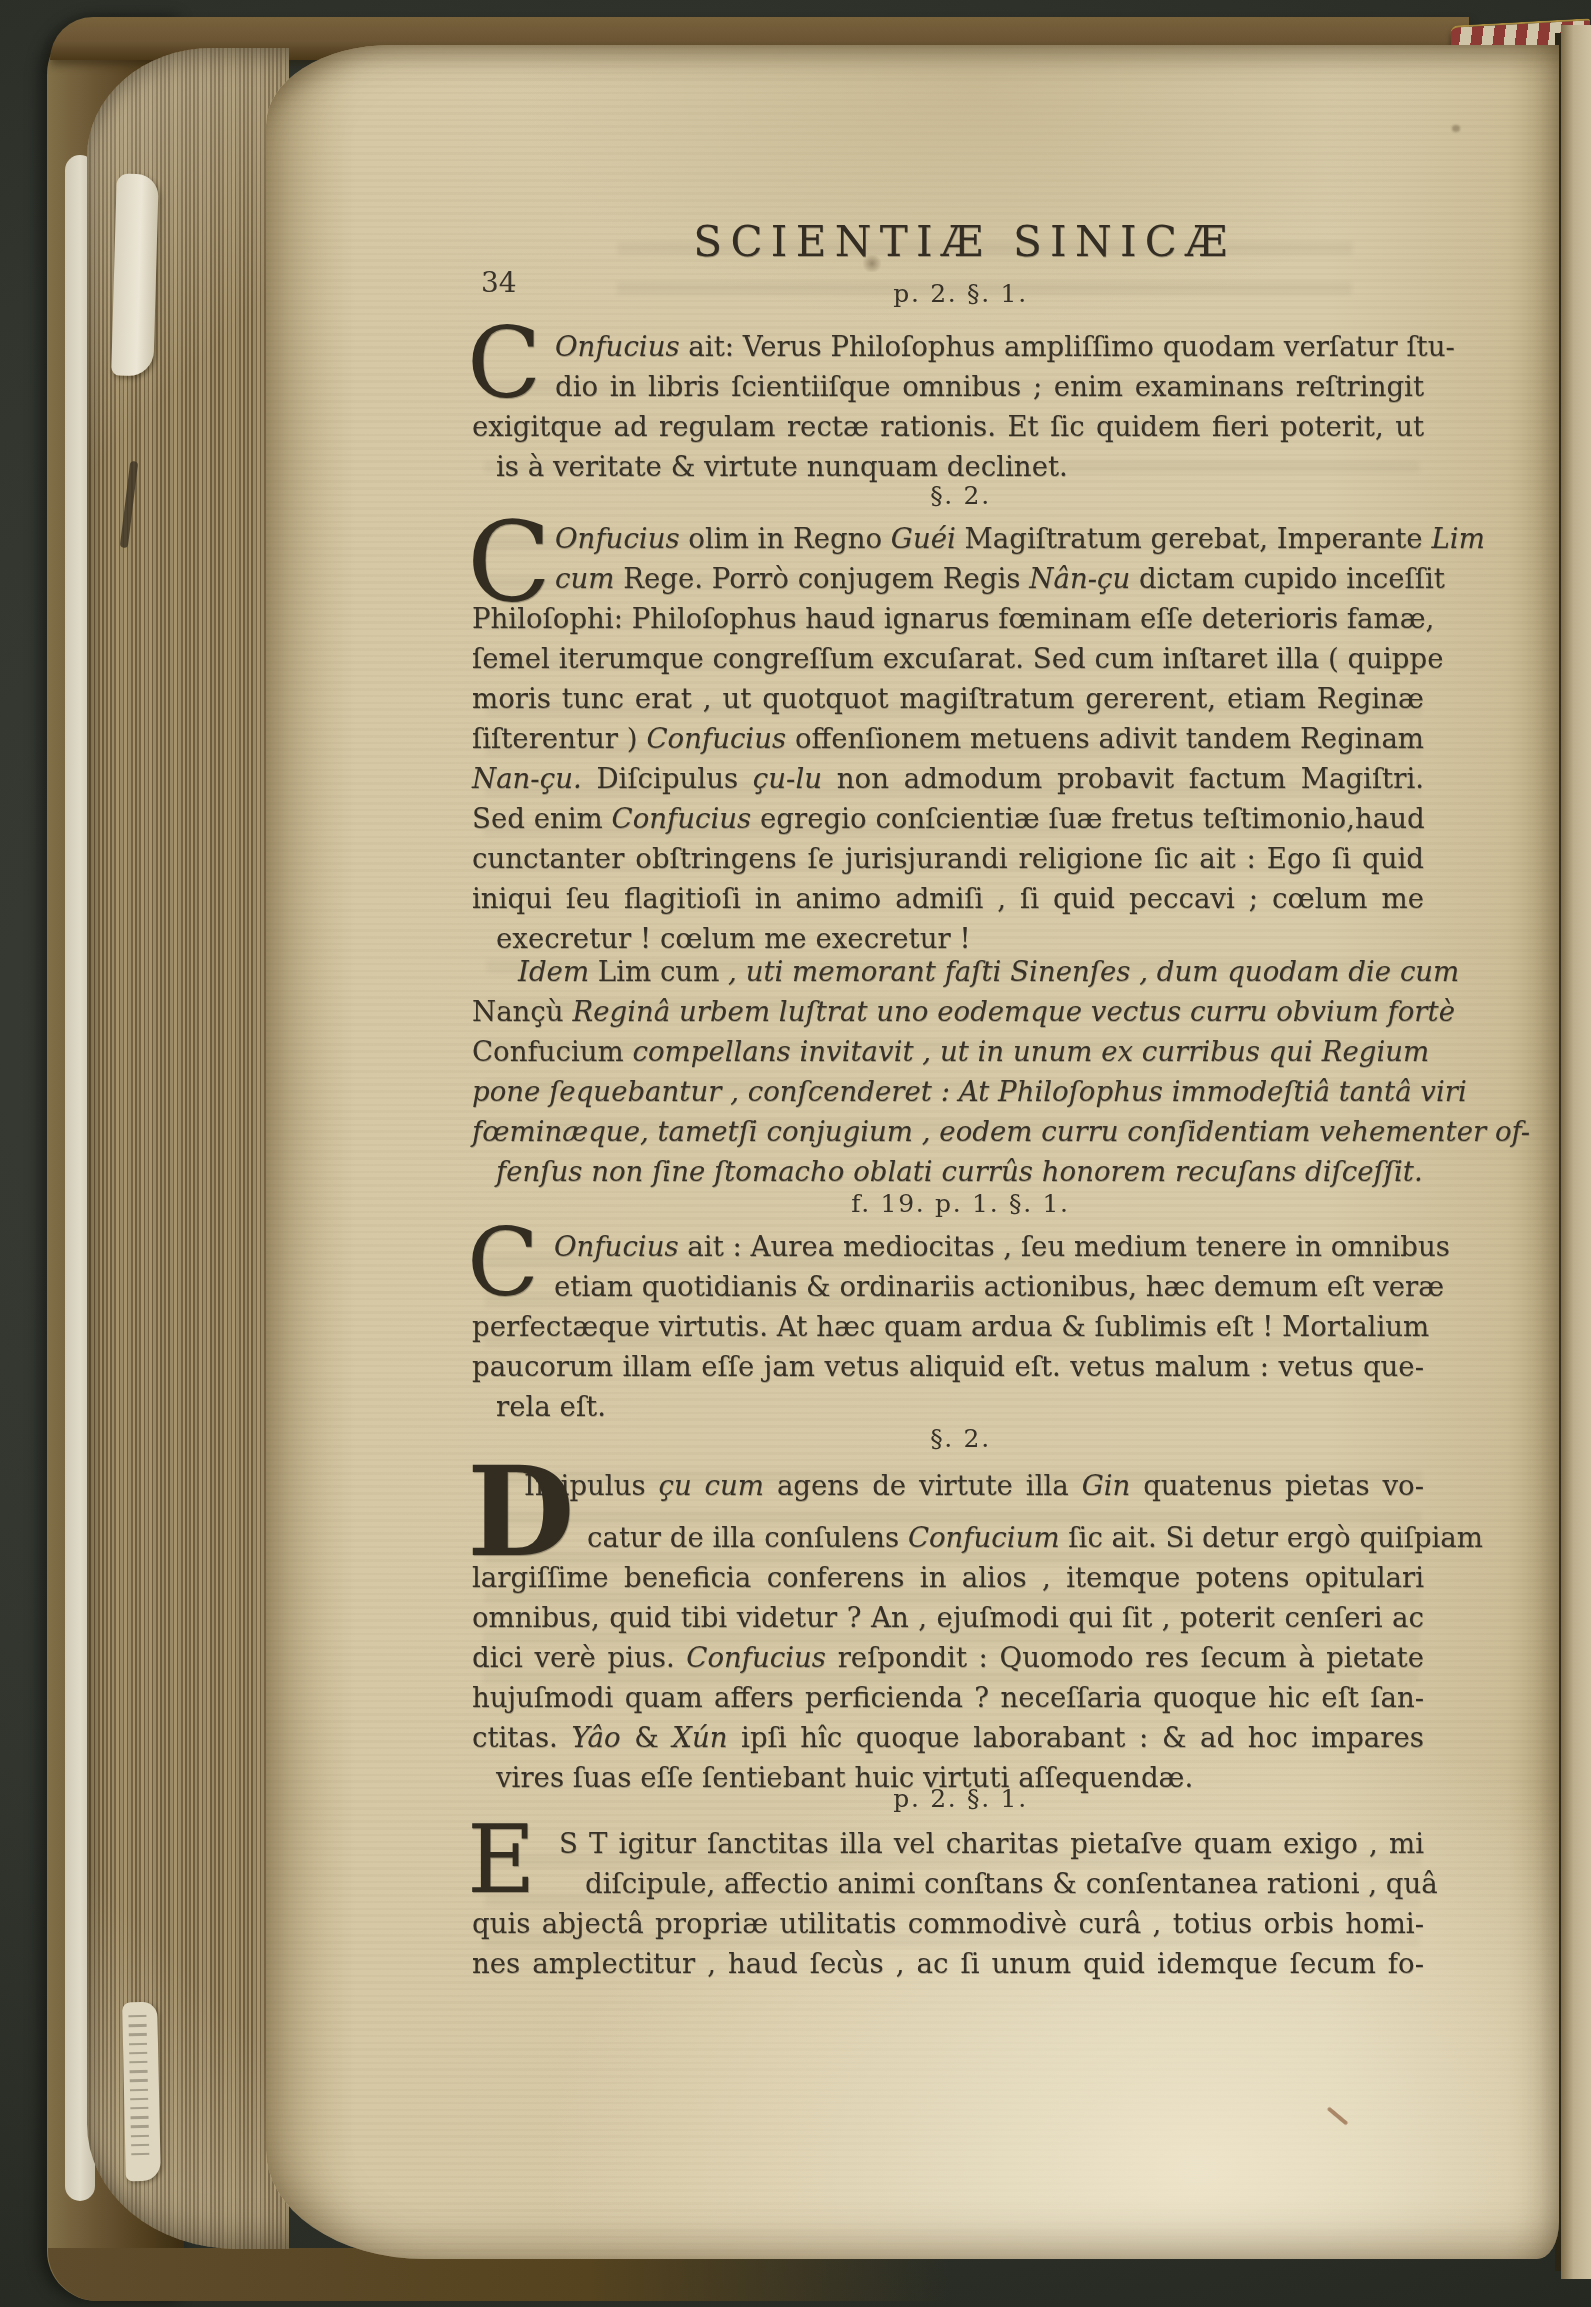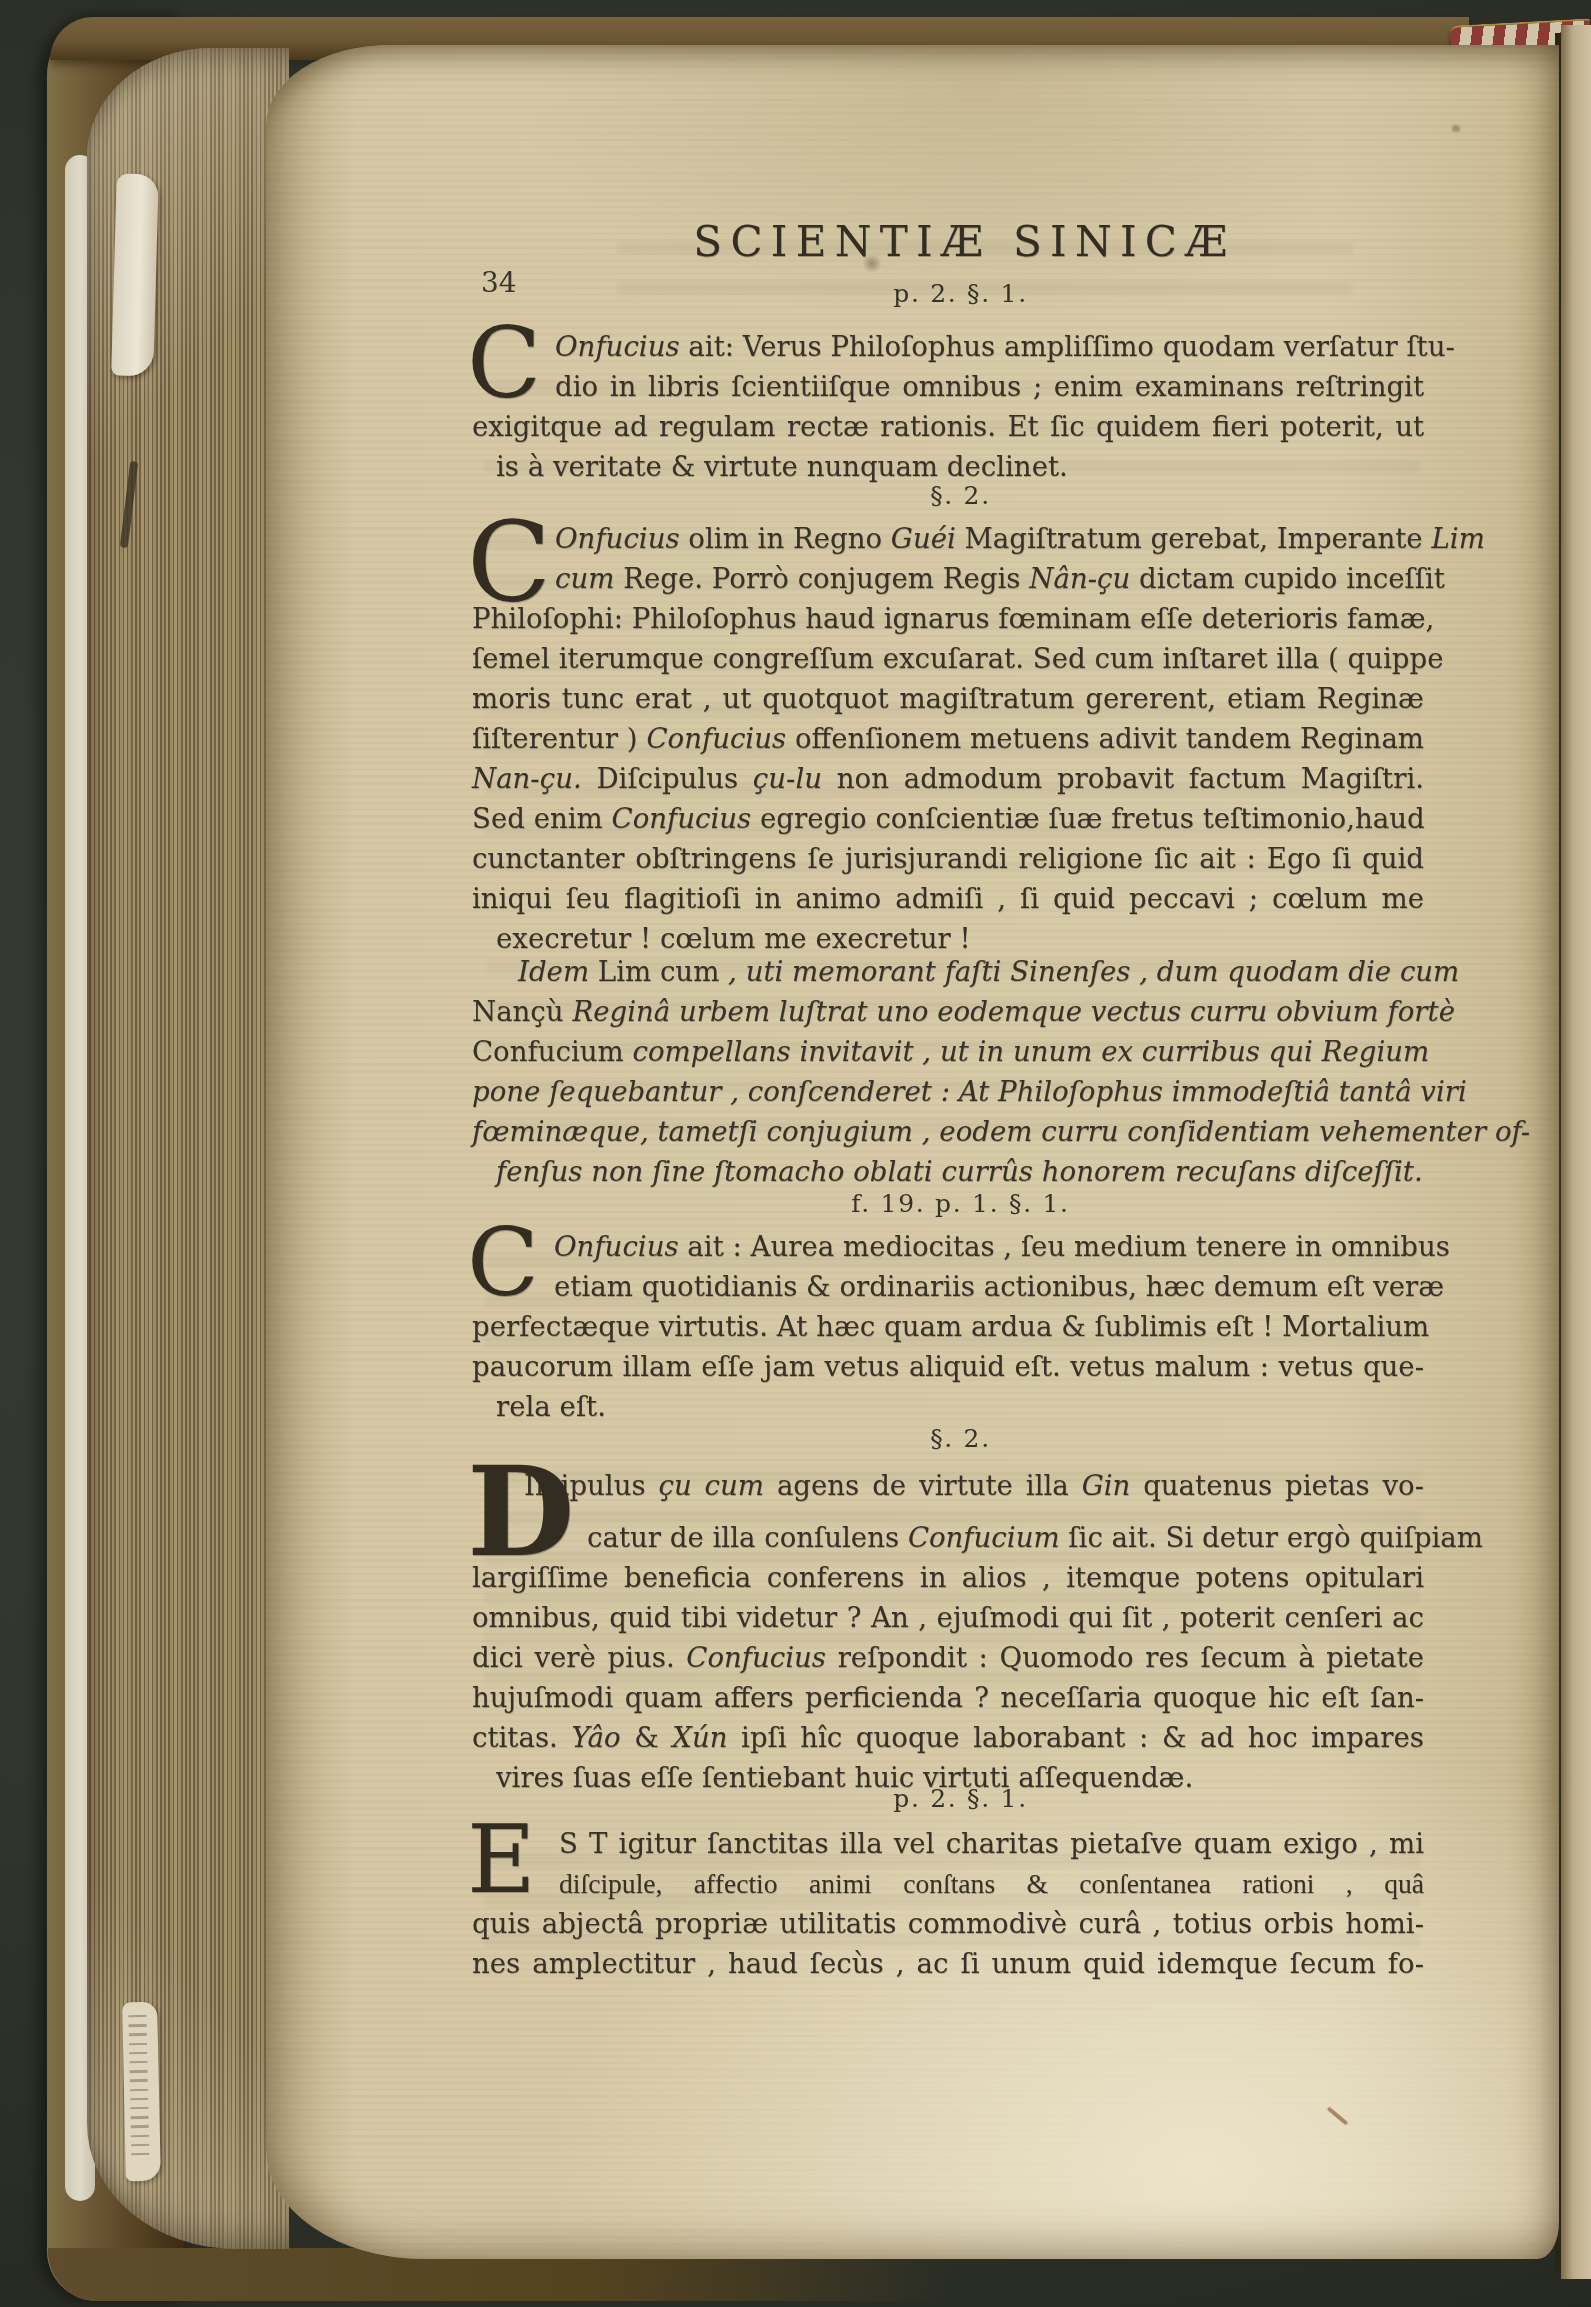--- a/index.html
+++ b/index.html
@@ -221,20 +221,20 @@
           <div class="line"><span>omnibus, quid tibi videtur ? An , ejuſmodi qui ſit , poterit cenſeri ac</span></div>
           <div class="line"><span>dici verè pius. </span><span class="it">Confucius</span><span> reſpondit : Quomodo res ſecum à pietate</span></div>
           <div class="line"><span>hujuſmodi quam affers perficienda ? neceſſaria quoque hic eſt ſan-</span></div>
           <div class="line"><span>ctitas. </span><span class="it">Yâo</span><span> &amp; </span><span class="it">Xún</span><span> ipſi hîc quoque laborabant : &amp; ad hoc impares</span></div>
           <div class="line nj"><span>vires ſuas eſſe ſentiebant huic virtuti aſſequendæ.</span></div>
         </div>
         <div class="heading" style="top: 1784px;">p. 2. §. 1.</div>
         <div class="para" style="top: 1824px;">
           <span class="dropcap" style="font-size: 94px; top: -3.3px;">E</span>
           <div class="line" style="margin-left: 87px;"><span>S T igitur ſanctitas illa vel charitas pietaſve quam exigo , mi</span></div>
-          <div class="line" style="margin-left: 87px; font-family: Liberation Serif, serif;"><span>diſcipule, affectio animi conſtans &amp; conſentanea rationi , quâ</span></div>
+          <div class="line" style="margin-left: 113px;"><span>diſcipule, affectio animi conſtans &amp; conſentanea rationi , quâ</span></div>
           <div class="line"><span>quis abjectâ propriæ utilitatis commodivè curâ , totius orbis homi-</span></div>
           <div class="line"><span>nes amplectitur , haud ſecùs , ac ſi unum quid idemque ſecum fo-</span></div>
         </div>
       </div>
   </div>
 </div>
 
 
 </body></html>

